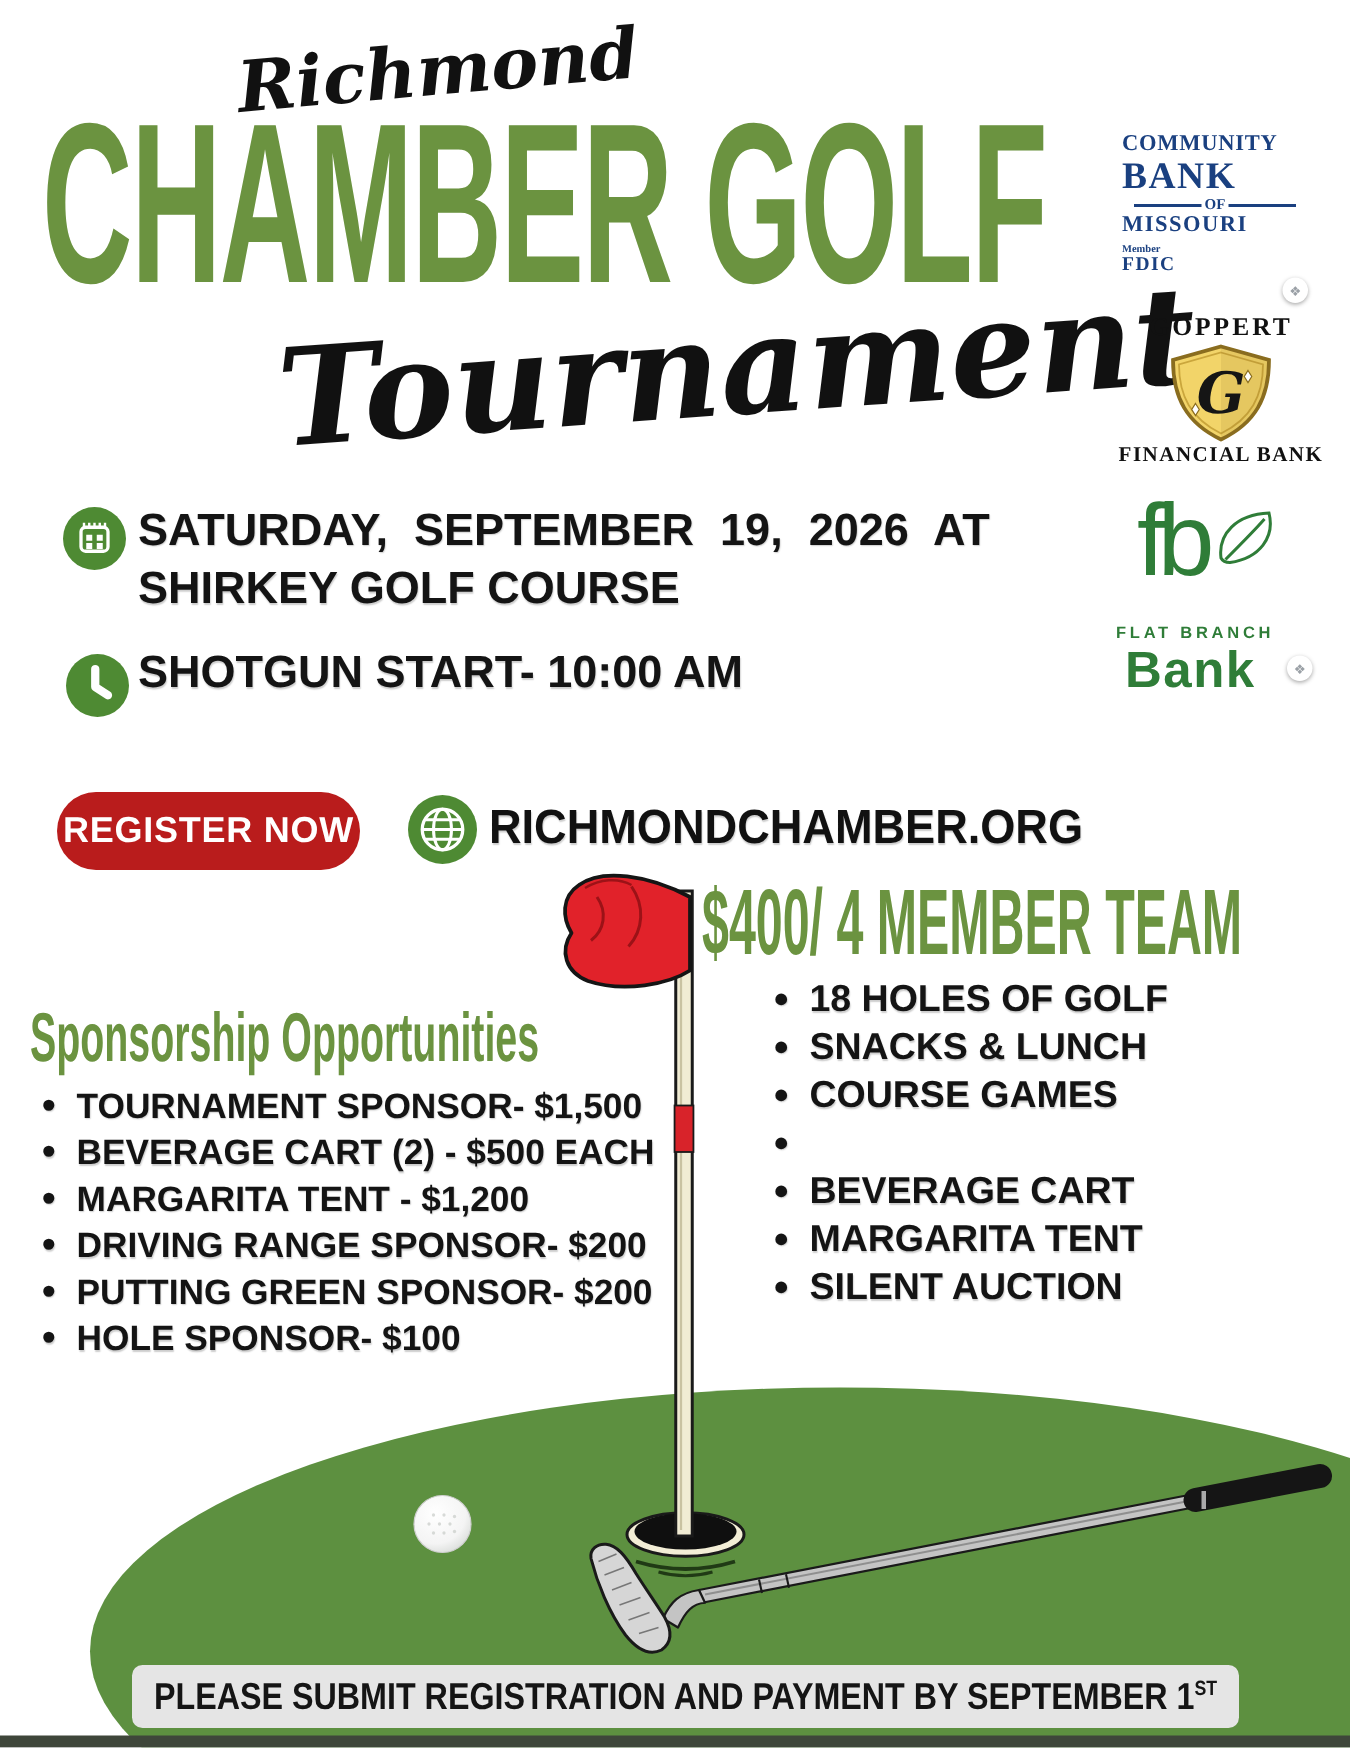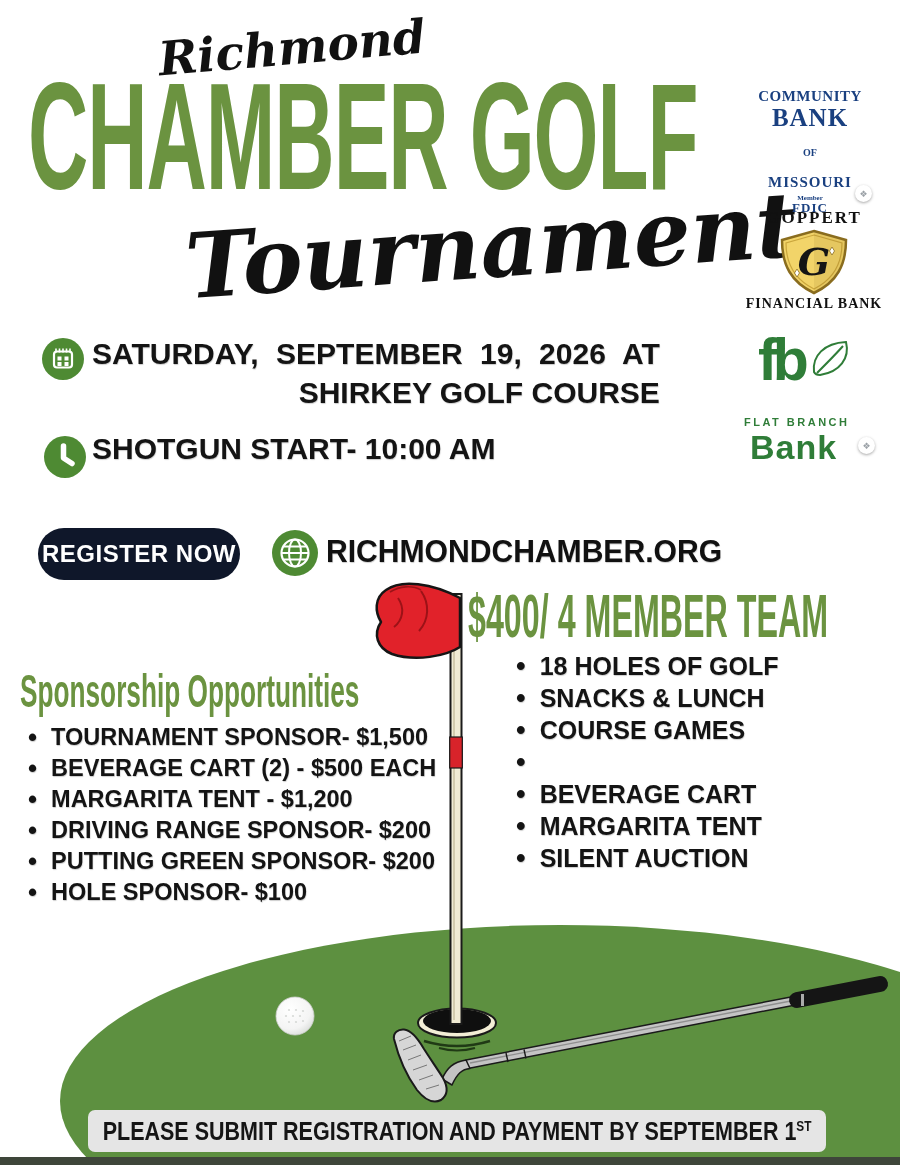--- a/index.html
+++ b/index.html
@@ -14,60 +14,60 @@
   .script { font-family:"DejaVu Serif", serif; font-style:italic; font-weight:bold; color:#111; white-space:nowrap; }
   .title-script-top   { left:158px; top:20px;  font-size:47px; transform:rotate(-5deg); }
   .title-main {
     left:28px; top:60px; font-size:152px; line-height:1; font-weight:bold;
     color:#6b9340; letter-spacing:-2px; white-space:nowrap;
     transform:scaleX(0.55); transform-origin:left top;
   }
   .title-script-bottom{ left:185px; top:192px; font-size:90px; transform:rotate(-4deg); }
 
   
-  .cb-logo { left:748px; top:88px; width:124px; text-align:center; color:#1a4080;
+  .cb-logo { left:748px; top:88px; width:124px; color:#1a4080;
              font-family:"Liberation Serif", serif; }
   .cb-l1 { font-size:15px; font-weight:bold; letter-spacing:.5px; }
   .cb-l2 { font-size:25px; font-weight:bold; letter-spacing:1px; line-height:1; }
-  .cb-of-row { display:flex; align-items:center; gap:2px; margin:15px 8px;flex-direction:column; }
+  .cb-of-row { display:flex; align-items:center; gap:2px; margin:1px 8px; }
   .cb-rule { flex:1; height:2px; background:#1a4080; }
   .cb-l3 { font-size:10px; font-weight:bold; }
   .cb-l4 { font-size:15px; font-weight:bold; letter-spacing:1px; line-height:1; }
   .cb-member { font-size:7px; font-weight:bold; margin-top:4px; }
   .cb-fdic   { font-size:13px; font-weight:bold; letter-spacing:1px; line-height:.9; }
 
   .gp-logo { left:740px; top:208px; width:148px; text-align:center; color:#111;
              font-family:"Liberation Serif", serif; }
   .gp-top { font-size:17px; font-weight:bold; letter-spacing:2px; }
   .gp-shield { margin:1px auto; display:block; }
   .gp-bottom { font-size:14px; font-weight:bold; letter-spacing:1px; }
 
   .fb-logo { left:740px; top:330px; width:150px; text-align:left; color:#2f7d38; }
   .fb-mark-wrap { position:relative; width:110px; height:72px; margin-left:18px; }
-  .fb-mark { font-size:59px; line-height:60px; font-weight:bold; letter-spacing:-5px; color:#2f7d38; }
+  .fb-mark { font-size:68px; line-height:60px; font-weight:normal; letter-spacing:-5px; color:#2f7d38; }
   .fb-leaf { position:absolute; left:52px; top:8px; }
   .fb-l1 { font-size:11px; font-weight:bold; letter-spacing:2.5px; margin-top:14px; margin-left:4px; }
   .fb-l2 { font-size:34px; font-weight:600; letter-spacing:1px; margin-left:10px; }
 
   .watermark { width:17px; height:17px; border-radius:50%; background:#fff;
     box-shadow:0 1px 3px rgba(0,0,0,.35); display:flex; align-items:center;
     justify-content:center; font-size:9px; color:#9aa0a6; }
   .wm1 { left:855px; top:185px; } .wm2 { left:858px; top:437px; }
 
   
   .detail-text { color:#141414; font-weight:bold; white-space:nowrap;
-    text-shadow:0.5px 1px 1px rgba(0,0,0,.2);text-align:right; }
+    text-shadow:0.5px 1px 1px rgba(0,0,0,.2); }
   .date-block { left:92px; top:334px; font-size:30px; line-height:39px; }
   .date-line1 { word-spacing:9px; }
   .time-block { left:92px; top:430px; font-size:30px; line-height:38px; }
 
   
   .register-btn {
     left:38px; top:528px; width:202px; height:52px; border-radius:26px;
-    background:#0f172a; color:#fff; display:flex; align-items:center; justify-content:center;
+    background:#b91c1c; color:#fff; display:flex; align-items:center; justify-content:center;
     font-size:24px; font-weight:bold; letter-spacing:.5px; border:none; cursor:pointer;
   }
   .website { left:326px; top:533px; font-size:32px; font-weight:bold; color:#111;
     white-space:nowrap; transform:scaleX(0.94); transform-origin:left top;
     text-shadow:0.5px 1px 1px rgba(0,0,0,.2); cursor:pointer; }
 
   
   .price-headline { left:468px; top:580px; font-size:62px; font-weight:bold; color:#6b9340;
     white-space:nowrap; transform:scaleX(0.52); transform-origin:left top; letter-spacing:0; }
   .includes-list { left:516px; top:650px; }

